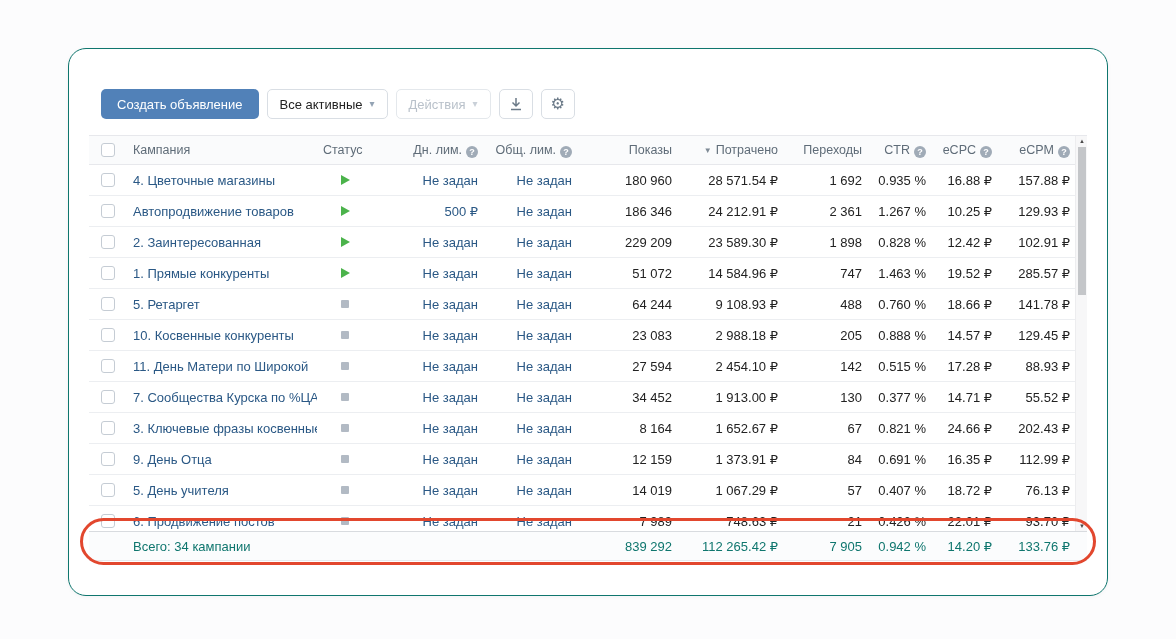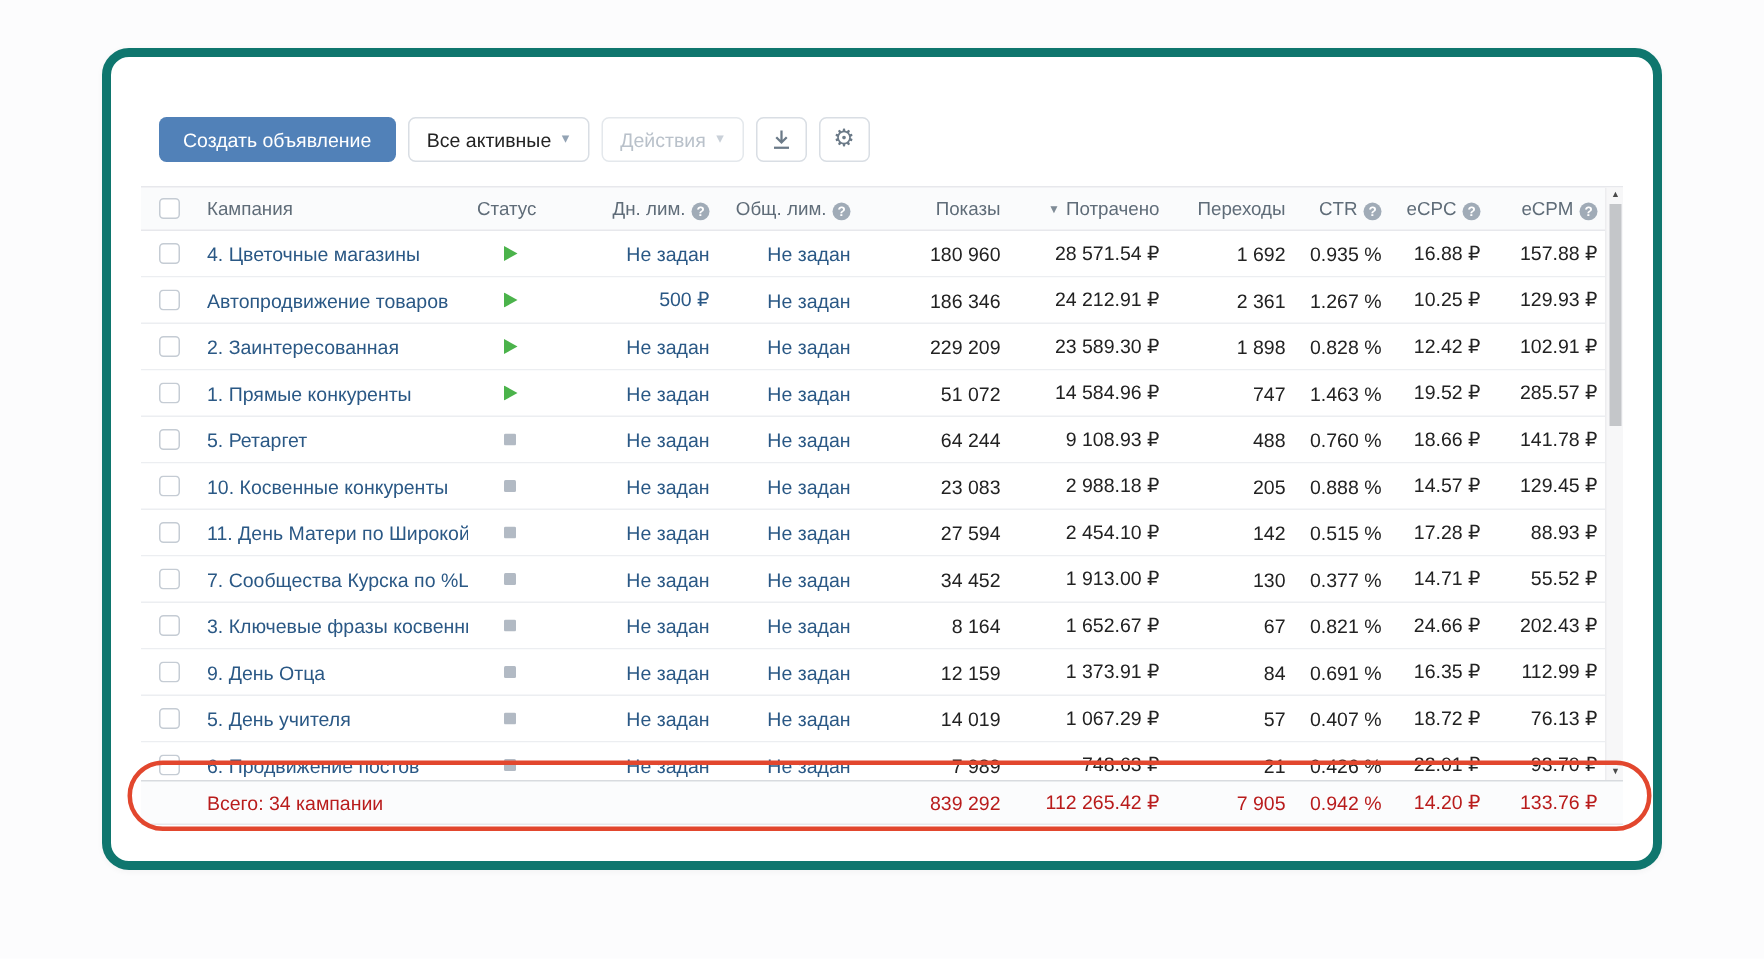--- a/index.html
+++ b/index.html
@@ -4,22 +4,22 @@
 <style>
   * { margin:0; padding:0; box-sizing:border-box; }
   html,body { width:1176px; height:639px; }
   body {
     background:#fcfcfd;
     font-family:"Liberation Sans","DejaVu Sans",sans-serif;
     font-size:13px; color:#222;
     overflow:hidden;
   }
   .card {
-    position:absolute; left:68px; top:32px; width:1040px; height:548px;
-    background:#fff; border:6px solid #0f766e; border-radius:18px;
+    position:absolute; left:68px; top:48px; width:1040px; height:548px;
+    background:#fff; border:1px solid #0f766e; border-radius:18px;
     box-shadow:0 1px 4px rgba(0,0,0,0.04);
   }
   
   .toolbar { display:flex; align-items:center; gap:8px; margin:40px 32px 0 32px; height:30px; }
   .btn {
     display:inline-flex; align-items:center; gap:7px; height:30px; padding:0 12px;
     background:#fff; border:1px solid #d9dee4; border-radius:5px;
     font-family:inherit; font-size:13px; color:#222; cursor:pointer; white-space:nowrap;
   }
   .btn-primary {
@@ -60,21 +60,21 @@
   a.name-link { color:#2a5885; text-decoration:none; cursor:pointer; }
   a.lim-link { color:#2a5885; text-decoration:none; border-bottom:1px dotted #86a4c4; cursor:pointer; padding-bottom:1px; }
   .status-play { width:0; height:0; border-left:9px solid #4bb34b; border-top:5px solid transparent; border-bottom:5px solid transparent; }
   .status-stop { width:8px; height:8px; background:#b2bac4; border-radius:1px; }
   .help {
     display:inline-block; width:12px; height:12px; margin-left:4px; border-radius:50%;
     background:#a0abb7; color:#fff; font-size:9px; font-weight:bold; line-height:12px; text-align:center;
     vertical-align:-1px; cursor:pointer;
   }
   .sort-arrow { font-size:8px; color:#7f8b96; margin-right:4px; vertical-align:1px; }
-  .tfoot { height:30px; background:#fbfcfd; border-top:1px solid #d8dbdf; border-bottom:1px solid #e7e8ec; font-size:13px; color:#b91c1c; position:relative; z-index:2; }
+  .tfoot { height:30px; background:#fbfcfd; border-top:1px solid #d8dbdf; border-bottom:1px solid #e7e8ec; font-size:13px; color:#0f766e; position:relative; z-index:2; }
   
   .scrollbar {
     position:absolute; top:1px; right:0; width:12px; height:395px;
     background:#f7f7f8; border-left:1px solid #ededef; z-index:3;
   }
   .sb-arrow { position:absolute; left:0; width:12px; text-align:center; font-size:6px; color:#4a4a4a; cursor:pointer; }
   .sb-arrow.up { top:2px; }
   .sb-arrow.down { bottom:2px; }
   .sb-thumb { position:absolute; left:2px; top:11px; width:8px; height:148px; background:#c4c6c9; cursor:pointer; }
   

